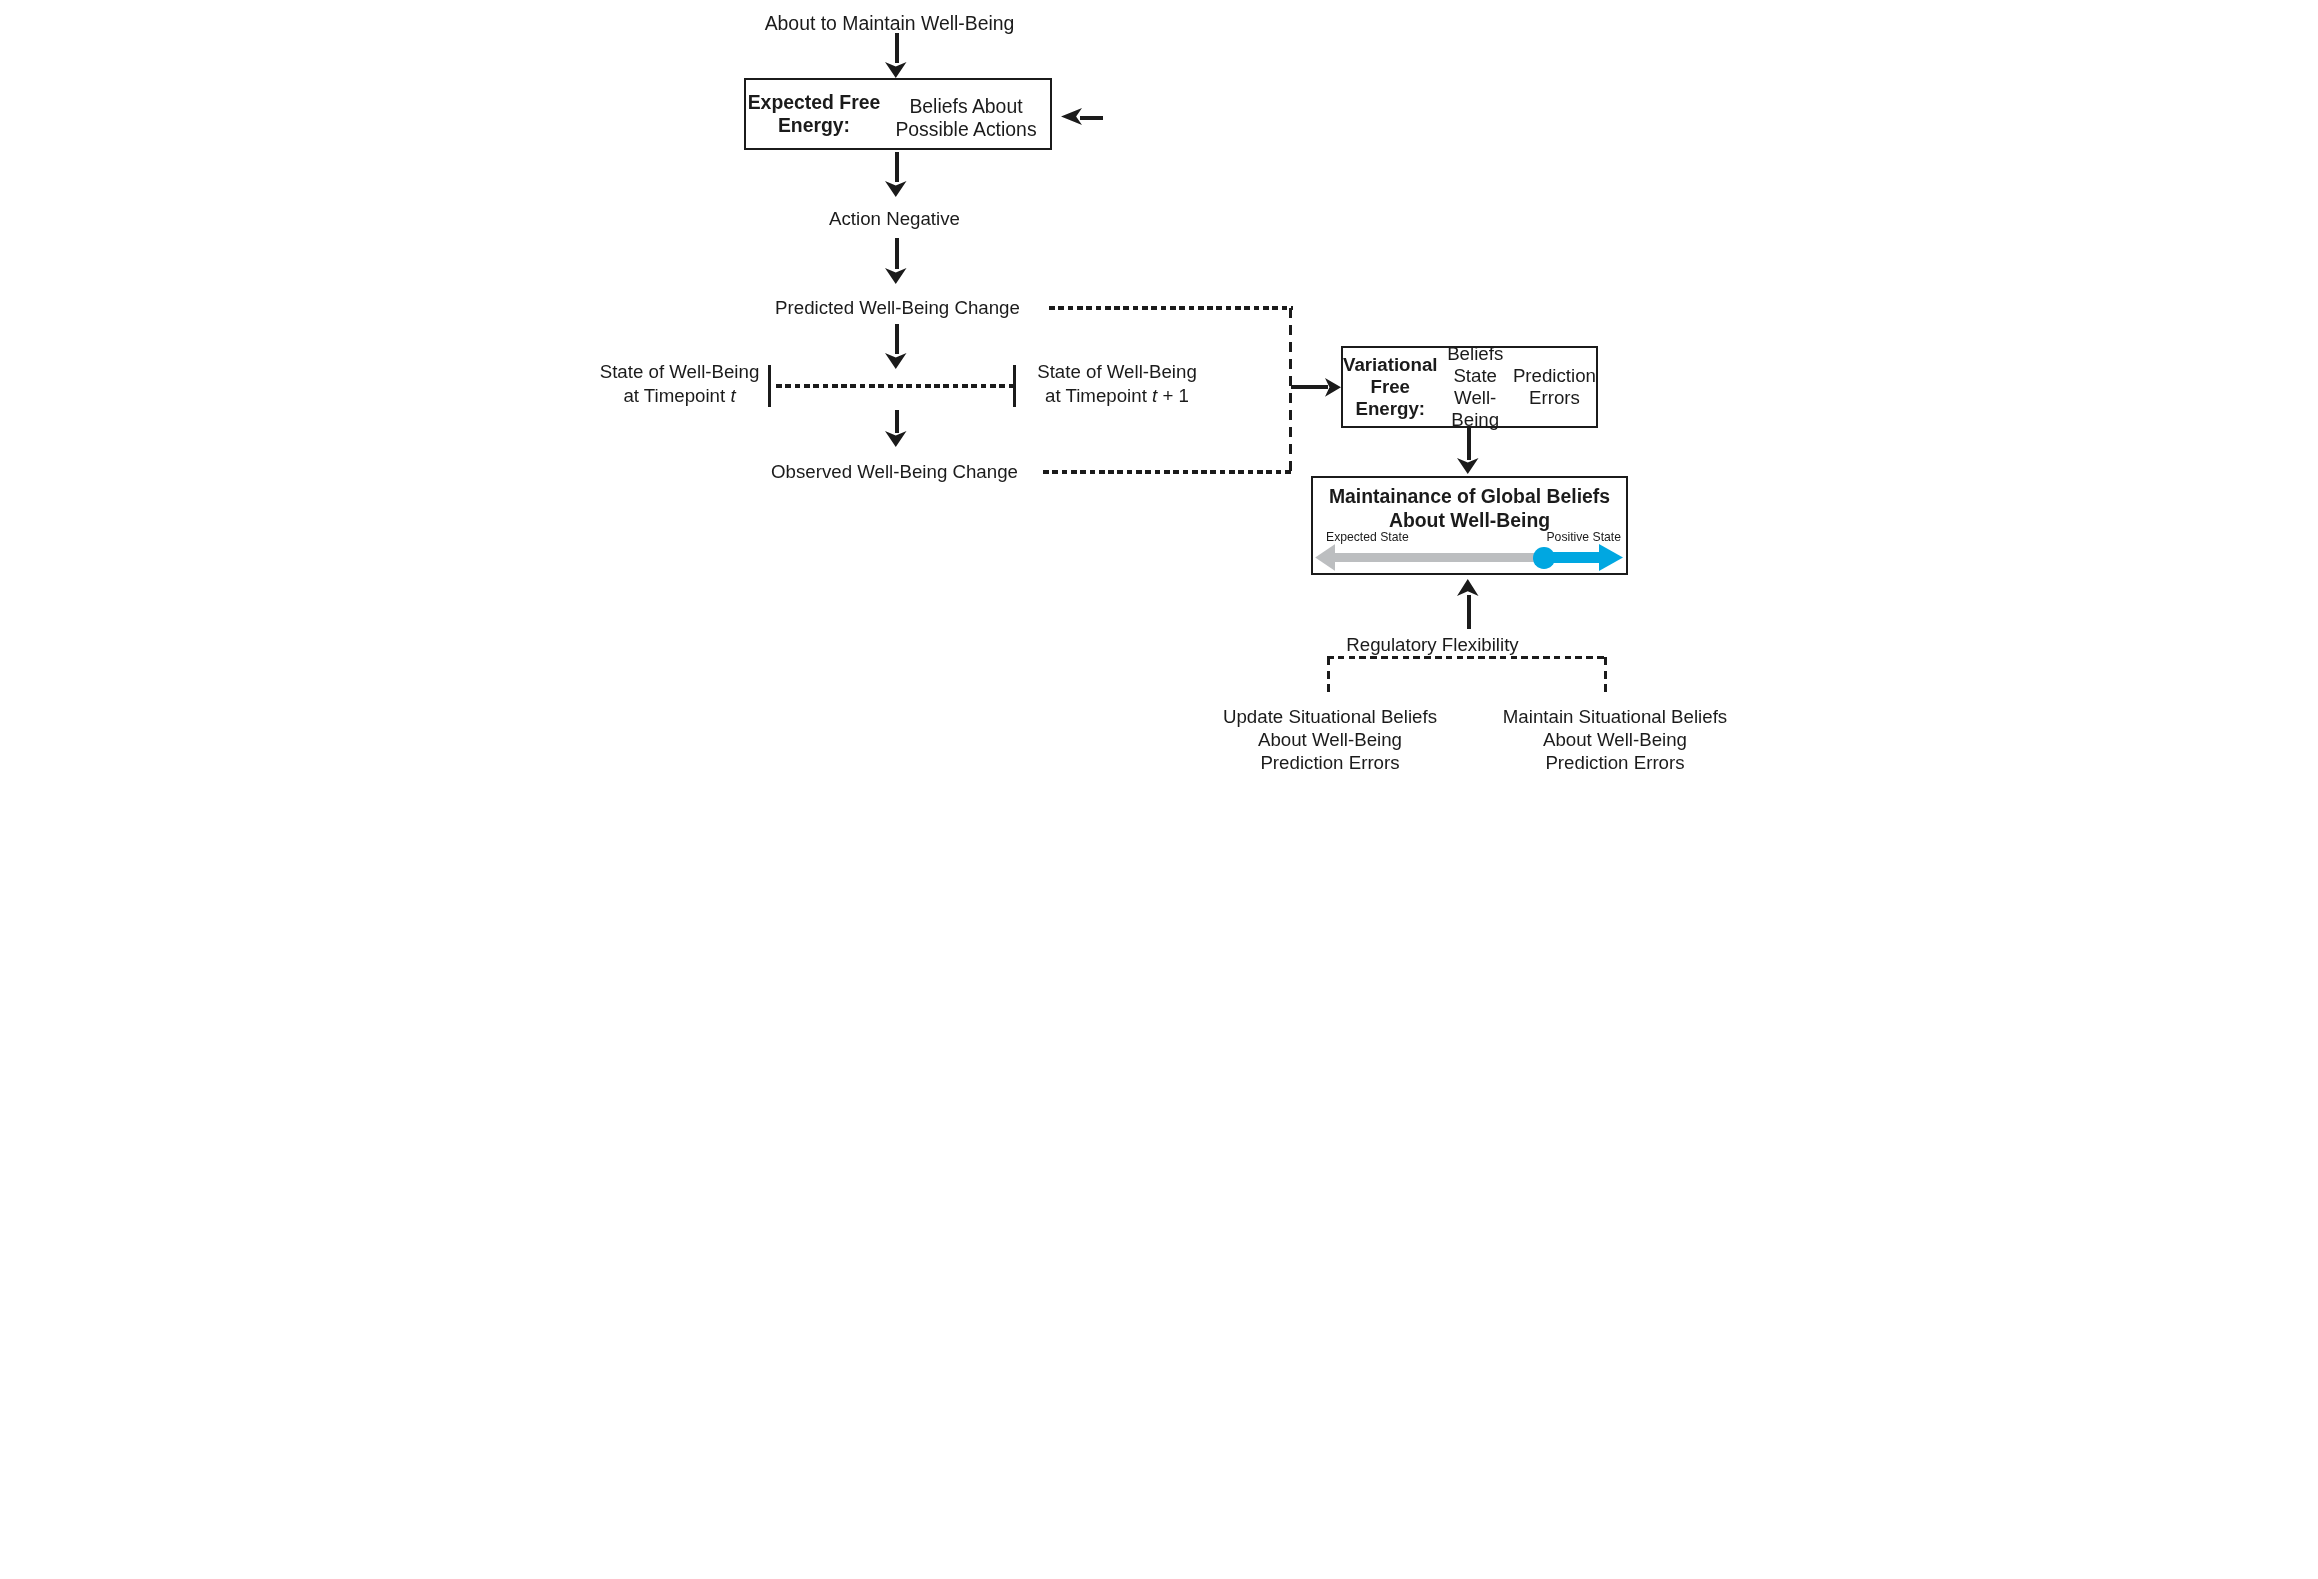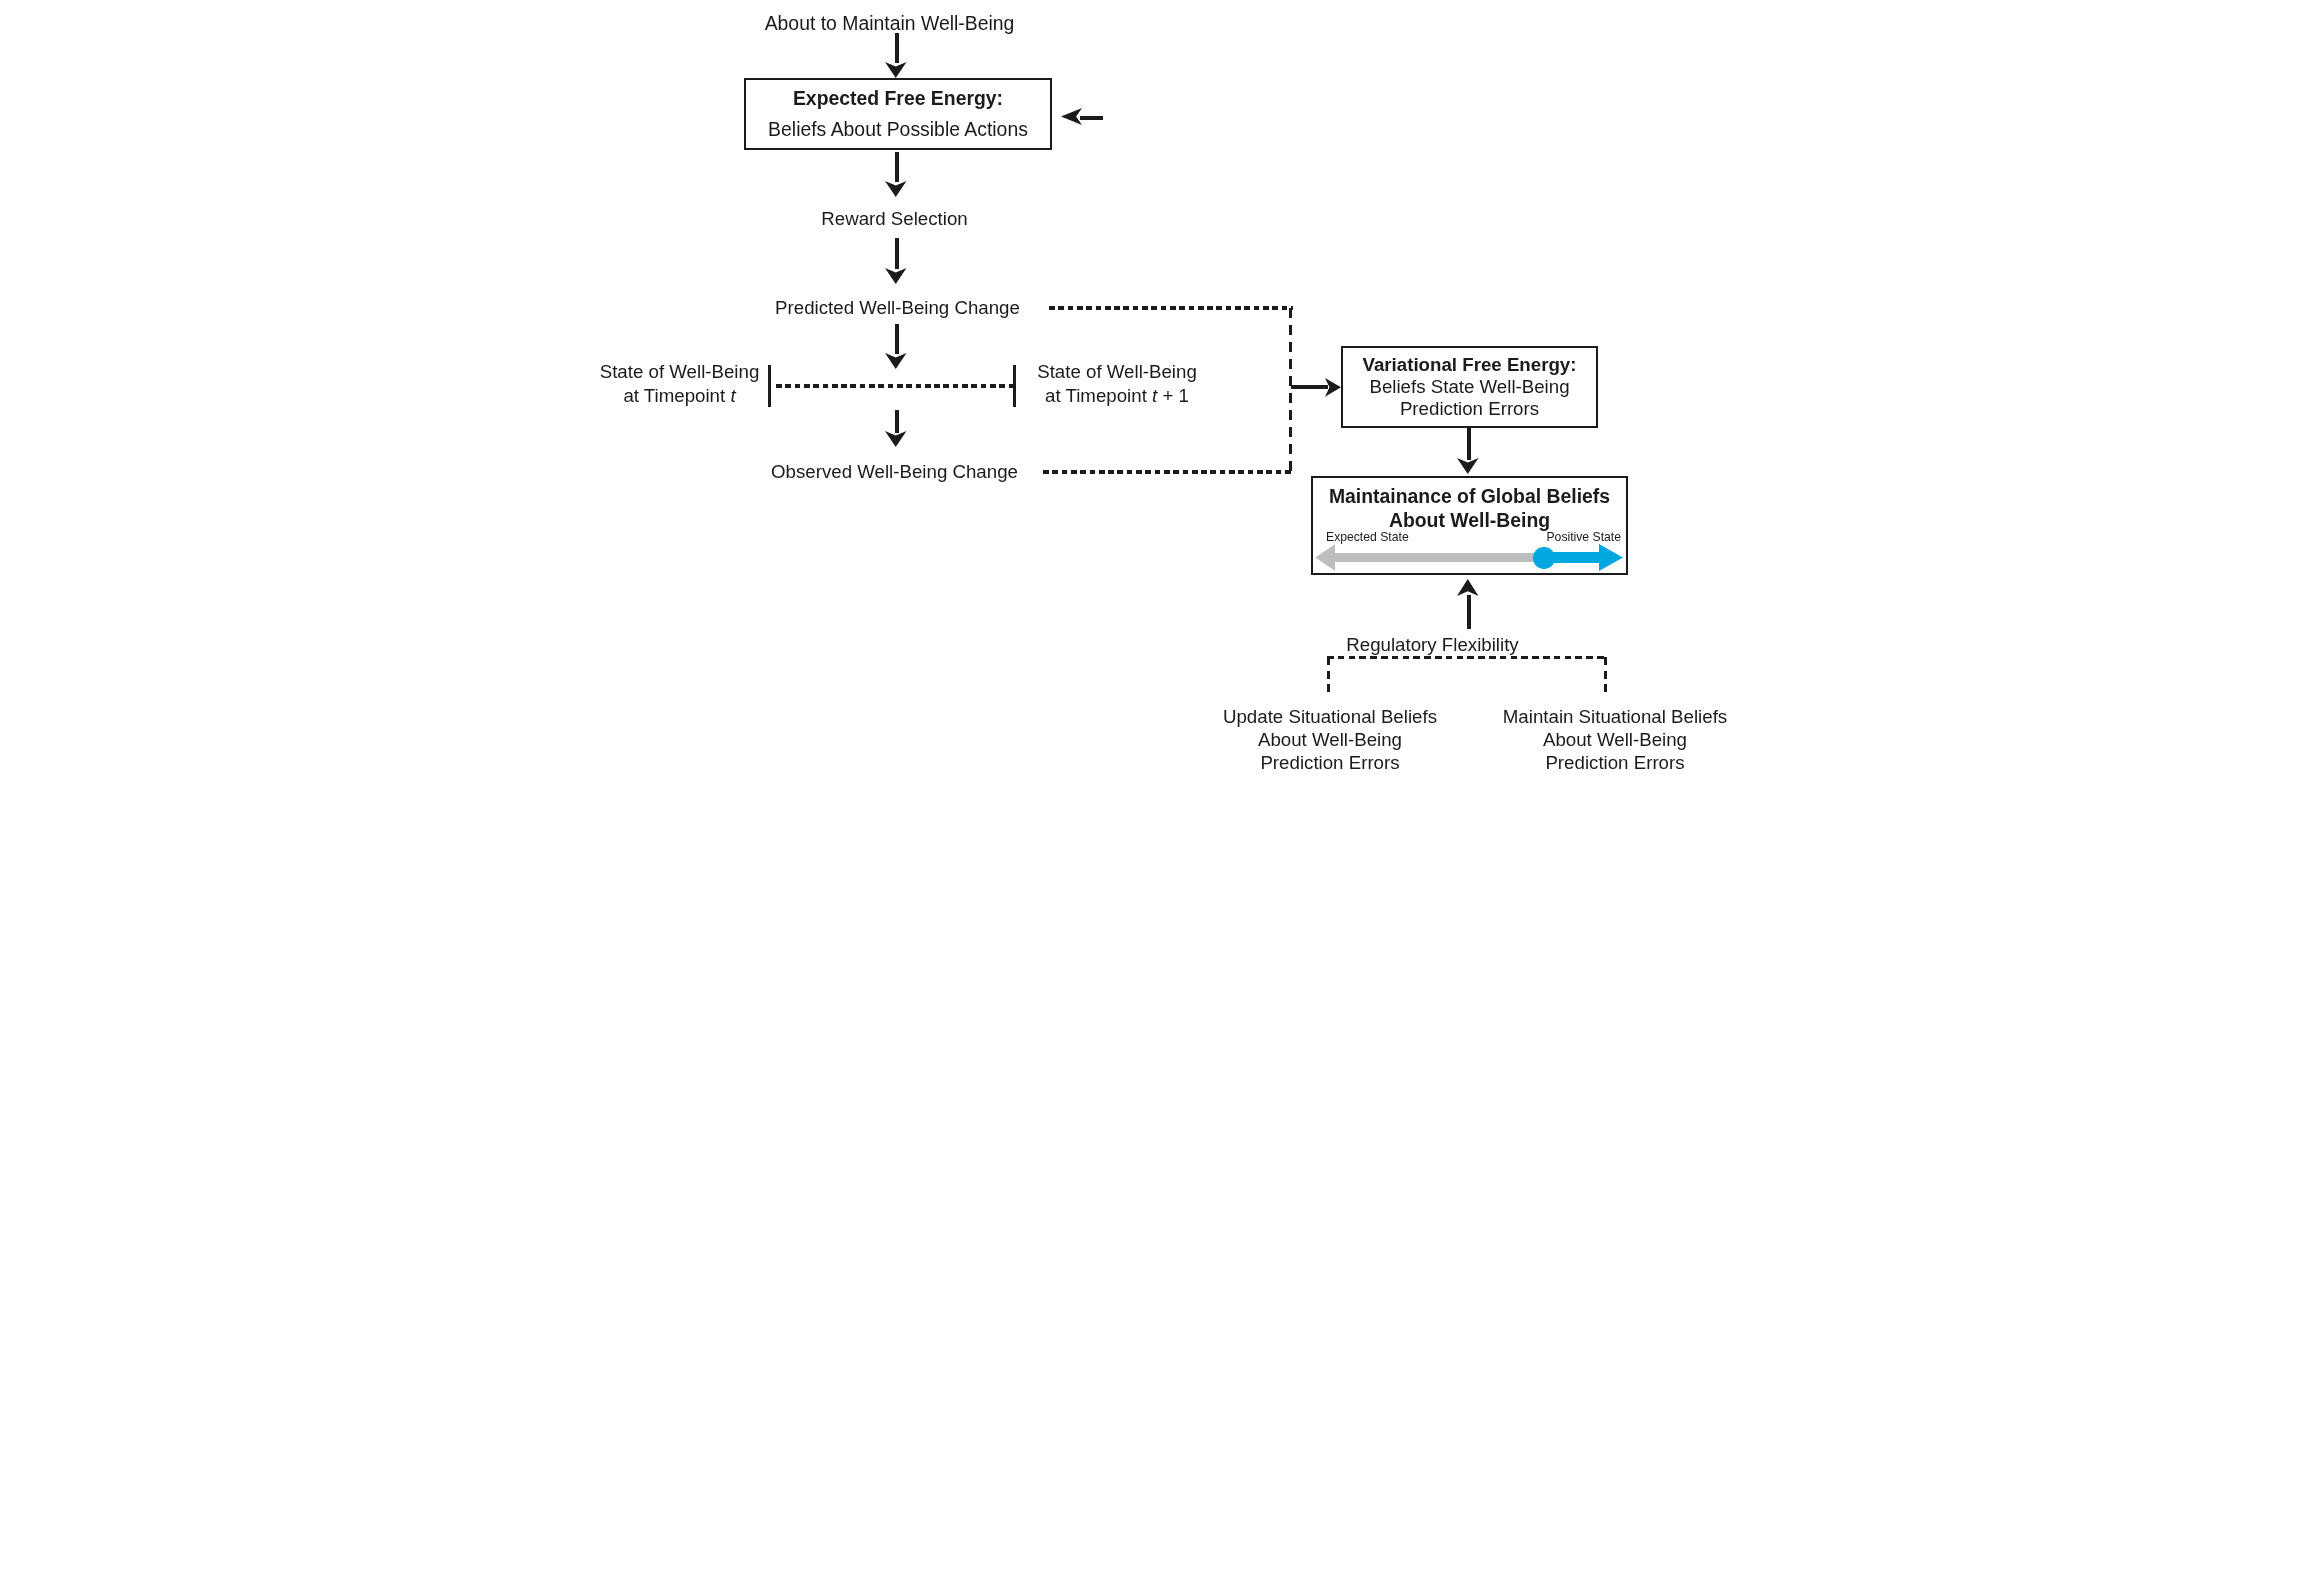--- a/index.html
+++ b/index.html
@@ -17,21 +17,21 @@
     font-family:"Liberation Sans","DejaVu Sans",sans-serif;
     color:var(--ink);
     overflow:hidden;
   }
   .txt{position:absolute;text-align:center;line-height:23px;font-size:18.7px;}
   .bold{font-weight:bold;}
   .box{
     position:absolute;
     border:2.2px solid var(--ink);
     background:var(--bg);
-    display:flex;flex-direction:column;justify-content:center;align-items:center;
+    display:flex;flex-direction:row;justify-content:center;align-items:center;
     text-align:center;
   }
   .stem-v{position:absolute;width:3.6px;background:var(--ink);}
   .stem-h{position:absolute;height:3.6px;background:var(--ink);}
   .bar-v{position:absolute;width:2.9px;background:var(--ink);}
   .head{position:absolute;background:var(--ink);}
   .head-down{clip-path:polygon(0 0,50% 28%,100% 0,50% 100%);}
   .head-up{clip-path:polygon(50% 0,100% 100%,50% 72%,0 100%);}
   .head-left{clip-path:polygon(0 50%,100% 0,72% 50%,100% 100%);}
   .head-right{clip-path:polygon(100% 50%,0 0,28% 50%,0 100%);}
@@ -60,21 +60,21 @@
     <div style="font-size:19.4px;line-height:23px;margin-top:8px;">Beliefs About Possible Actions</div>
   </div>
 
   <div class="head head-left" style="left:482px;top:108px;width:21px;height:17px;"></div>
   <div class="stem-h" style="left:501px;top:116px;width:23px;"></div>
 
 
   <div class="stem-v" style="left:316px;top:152px;height:30px;"></div>
   <div class="head head-down" style="left:306px;top:181px;width:21.5px;height:16px;"></div>
 
-  <div class="txt" style="left:208px;top:207px;width:215px;">Reward Selection</div>
+  <div class="txt" style="left:208px;top:207px;width:215px;">Action Negative</div>
 
   <div class="stem-v" style="left:316px;top:238px;height:31px;"></div>
   <div class="head head-down" style="left:306px;top:268px;width:21.5px;height:16px;"></div>
 
   <div class="txt" style="left:175px;top:296px;width:287px;">Predicted Well-Being Change</div>
 
   <div class="dotline-h" style="left:470px;top:306px;width:244px;"></div>
 
   <div class="dashline-v" style="left:710px;top:308px;height:164px;"></div>
 

